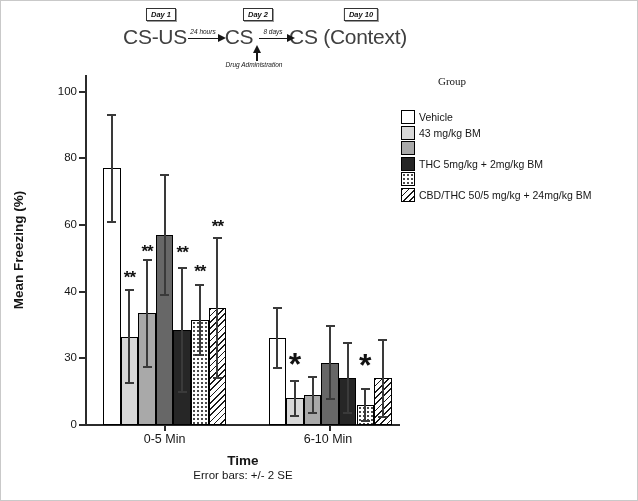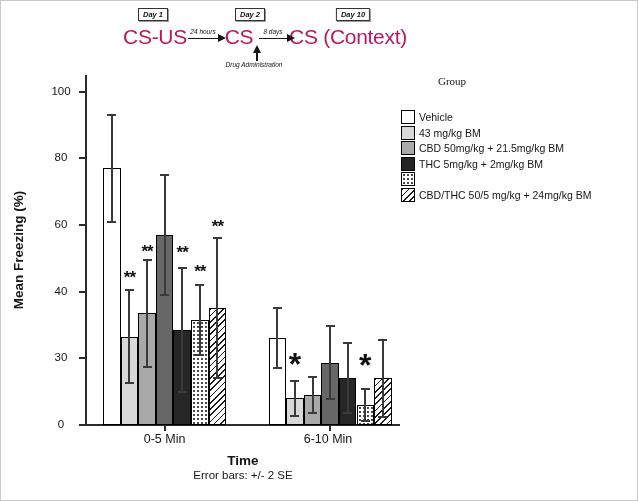--- a/index.html
+++ b/index.html
@@ -8,24 +8,25 @@
     font-family:"Liberation Sans", sans-serif; color:#111;
     border:1px solid #c9c9c9; box-sizing:border-box; overflow:hidden;
   }
 
   
   .daybox {
     position:absolute; top:7px; transform:translateX(-50%);
     border:1px solid #333; background:#fff; box-shadow:1px 1px 0 #9a9a9a;
     font:italic bold 7.5px "Liberation Sans", sans-serif; padding:1px 4px;
     white-space:nowrap;
+    margin-left:8px;
   }
   .cstext {
     position:absolute; top:24px; transform:translateX(-50%);
-    font-size:21px; letter-spacing:-0.3px; white-space:nowrap; color:#be185d;
+    font-size:21px; letter-spacing:-0.3px; white-space:nowrap; color:#404040;
   }
   .smallital {
     position:absolute; transform:translateX(-50%);
     font:italic 6.5px "Liberation Sans", sans-serif; white-space:nowrap; color:#161616;
   }
   .ashaft { position:absolute; height:1.5px; background:#161616; }
   .vshaft { position:absolute; width:1.5px; background:#161616; }
   .ahead-r { position:absolute; width:0; height:0;
     border-top:4px solid transparent; border-bottom:4px solid transparent;
     border-left:8px solid #161616; }
@@ -35,21 +36,21 @@
 
   
   .yaxis { position:absolute; left:84px; top:74px; width:2px; height:351px; background:#2b2b2b; }
   .xaxis { position:absolute; left:84px; top:423px; width:315px; height:2px; background:#2b2b2b; }
   .ylabel {
     position:absolute; left:-155px; top:239px; width:350px; height:20px;
     transform:rotate(-90deg); text-align:center;
     font-weight:bold; font-size:13.5px; color:#161616;
   }
   .ytick-mark { position:absolute; width:7px; height:2px; background:#2b2b2b; left:78px; }
-  .ytick-label { position:absolute; width:32px; left:44px; text-align:center; font-size:11.5px; color:#161616; }
+  .ytick-label { position:absolute; width:32px; left:44px; text-align:right; font-size:11.5px; color:#161616; }
   .xtick-mark { position:absolute; width:2px; height:5px; background:#2b2b2b; top:425px; }
   .xtick-label { position:absolute; top:431px; transform:translateX(-50%); font-size:12.5px; color:#161616; white-space:nowrap; }
   .xlabel { position:absolute; left:242px; top:452px; transform:translateX(-50%); font-weight:bold; font-size:13.5px; color:#161616; }
   .footnote { position:absolute; left:242px; top:468px; transform:translateX(-50%); font-size:11.5px; color:#161616; white-space:nowrap; }
 
   .bar { position:absolute; border:1px solid #000; box-sizing:border-box; z-index:2; }
   .pat-dots { background-color:#fff;
     background-image:radial-gradient(circle, #4a4a4a 0.8px, transparent 1px);
     background-size:4px 4px; }
   .pat-hatch {
@@ -190,21 +191,20 @@
         <div class="legend-row">
           <div class="swatch" style="background: rgb(255, 255, 255);"></div>
           <div class="legend-label">Vehicle</div>
         </div>
         <div class="legend-row">
           <div class="swatch" style="background: rgb(216, 216, 216);"></div>
           <div class="legend-label">43 mg/kg BM</div>
         </div>
         <div class="legend-row">
           <div class="swatch" style="background: rgb(169, 169, 169);"></div>
-          <div class="legend-label">CBD 50mg/kg + 21.5mg/kg BM</div>
         </div>
         <div class="legend-row">
           <div class="swatch" style="background: rgb(38, 38, 38);"></div>
           <div class="legend-label">THC 5mg/kg + 2mg/kg BM</div>
         </div>
         <div class="legend-row">
           <div class="swatch pat-dots"></div>
         </div>
         <div class="legend-row">
           <div class="swatch pat-hatch"></div>

